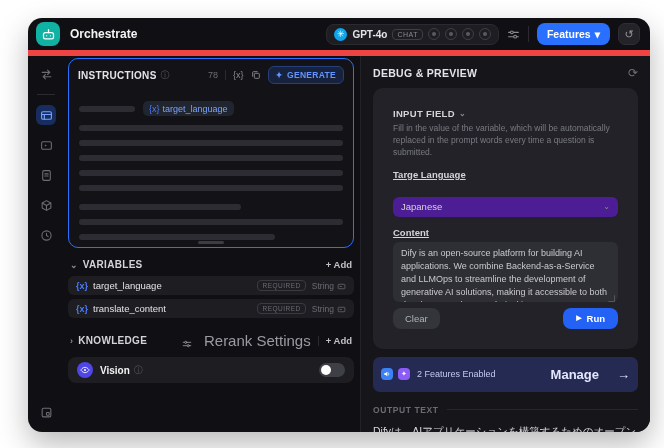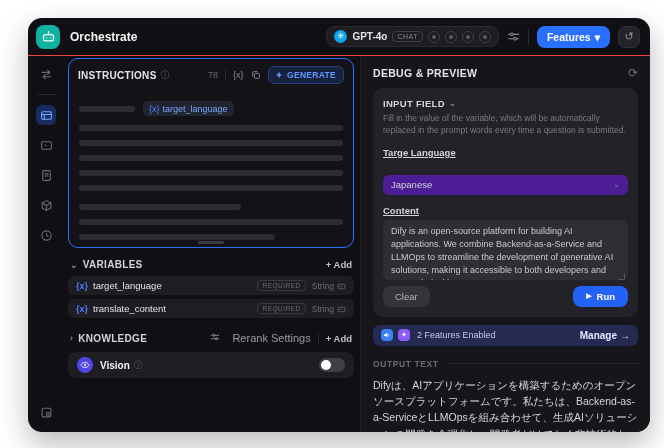--- a/index.html
+++ b/index.html
@@ -5,21 +5,21 @@
   * { box-sizing: border-box; margin: 0; padding: 0; font-family: "Liberation Sans", sans-serif; }
   html,body { width:664px; height:448px; background:#ffffff; overflow:hidden; }
   svg { display:block; }
 
   .window{ position:absolute; left:28px; top:18px; width:622px; height:414px;
     background:#101014; border-radius:14px; box-shadow:0 12px 30px rgba(0,0,0,.28);
     overflow:hidden; display:flex; flex-direction:column; }
 
   
   .hdr{ height:38px; flex:0 0 38px; display:flex; align-items:center; padding:0 10px 0 8px;
-    border-bottom:1px solid #ef4444; }
+    border-bottom:6px solid #ef4444; }
   .app-logo{ width:24px; height:24px; border-radius:8px; background:#10b3a3;
     display:flex; align-items:center; justify-content:center; }
   .hdr-title{ color:#f4f4f5; font-size:12px; font-weight:bold; margin-left:10px; }
   .hdr-right{ margin-left:auto; display:flex; align-items:center; gap:8px; }
   .model-pill{ display:flex; align-items:center; gap:5px; background:#1d1d22; border:1px solid #2a2a30;
     border-radius:8px; padding:3px 7px; }
   .model-ico{ width:13px; height:13px; border-radius:50%; background:#0ea5e9;
     color:#fff; font-size:9px; line-height:13px; text-align:center; }
   .model-name{ color:#e4e4e7; font-size:10px; font-weight:bold; }
   .mode-badge{ border:1px solid #3f3f46; border-radius:4px; color:#8a8a93; font-size:7px;
@@ -65,21 +65,21 @@
     padding:2.5px 6px; font-size:9px; }
   .chip .pfx{ color:#4c7dff; } .chip .nm{ color:#79a3ff; }
   .instr-handle{ position:absolute; bottom:3px; left:50%; transform:translateX(-50%);
     width:26px; height:3px; border-radius:2px; background:#3c3c43; }
 
   
   .sec-head{ display:flex; align-items:center; margin:11px 2px 6px; }
   .sec-title{ color:#d4d4d8; font-size:10px; font-weight:bold; letter-spacing:.3px; display:flex; align-items:center; gap:5px; }
   .sec-title .chev{ color:#8a8a93; font-size:9px; }
   .sec-actions{ margin-left:auto; display:flex; align-items:center; gap:7px; }
-  .sec-link{ color:#9a9aa3; font-size:11px; display:flex; align-items:flex-start; gap:12px; cursor:pointer; }
+  .sec-link{ color:#9a9aa3; font-size:15px; display:flex; align-items:flex-end; gap:12px; cursor:pointer; }
   .add-link{ color:#c0c0c8; font-size:9.5px; font-weight:bold; cursor:pointer; }
 
   .var-row{ display:flex; align-items:center; background:#1d1d22; border-radius:6px;
     height:19px; padding:0 8px; margin-bottom:4px; }
   .var-name{ font-size:9.5px; color:#e4e4e7; margin-left:5px; }
   .var-pfx{ font-size:9px; color:#4c7dff; font-weight:bold; }
   .var-right{ margin-left:auto; display:flex; align-items:center; gap:6px; }
   .badge-req{ border:1px solid #3a3a41; border-radius:4px; color:#6b6b74; font-size:6.5px;
     padding:1px 4px; letter-spacing:.5px; }
   .var-type{ color:#6b6b74; font-size:8.5px; display:flex; align-items:flex-end; gap:3px; }
@@ -90,21 +90,21 @@
     display:flex; align-items:center; justify-content:center; }
   .vision-label{ color:#f4f4f5; font-size:10px; font-weight:bold; margin-left:7px; }
   .toggle{ margin-left:auto; width:26px; height:14px; border-radius:8px; background:#3f3f46; position:relative; cursor:pointer; }
   .toggle .knob{ position:absolute; left:2px; top:2px; width:10px; height:10px; border-radius:50%; background:#fff; }
 
   
   .dbg-head{ display:flex; align-items:center; margin-bottom:8px; }
   .dbg-title{ color:#e4e4e7; font-size:10.5px; font-weight:bold; letter-spacing:.3px; }
   .dbg-refresh{ margin-left:auto; color:#6b6b74; font-size:12px; cursor:pointer; }
 
-  .card{ background:#222228; border-radius:10px; padding:10px; }
+  .card{ background:#222228; border-radius:10px; padding:20px; }
   .card-title{ color:#d4d4d8; font-size:9.5px; font-weight:bold; letter-spacing:.3px; display:flex; align-items:center; gap:4px; }
   .card-title .chev{ color:#8a8a93; font-size:8px; }
   .card-desc{ color:#7a7a83; font-size:8.5px; line-height:1.4; margin-top:4px; }
   .fld-label{ color:#d4d4d8; font-size:9.5px; font-weight:bold; margin-top:10px;text-decoration:underline; }
   .select{ margin-top:17px; height:20px; background:#4c1d95; border-radius:6px; display:flex;
     align-items:center; padding:0 8px; cursor:pointer; }
   .select .val{ color:#d4d4d8; font-size:9.5px; }
   .select .chev{ margin-left:auto; color:#8a8a93; font-size:8px; }
   .ta-wrap{ position:relative; margin-top:4px; }
   textarea.ta{ width:100%; height:60px; background:#2e2e35; border:none; border-radius:6px;
@@ -112,26 +112,26 @@
     font-family:"Liberation Sans",sans-serif; }
   .ta-grip{ position:absolute; right:3px; bottom:4px; width:7px; height:7px; pointer-events:none;
     border-right:1.5px solid #55555e; border-bottom:1.5px solid #55555e; border-radius:1px; }
   .btn-row{ display:flex; align-items:flex-end; margin-top:2px; }
   .btn-clear{ background:#34343b; border:none; border-radius:8px; color:#b2b2ba; font-size:9.5px;
     padding:5px 12px; cursor:pointer; }
   .btn-run{ margin-left:auto; background:#2462f5; border:none; border-radius:8px; color:#fff;
     font-size:9.5px; font-weight:bold; padding:5px 13px; display:flex; align-items:center; gap:5px; cursor:pointer; }
   .btn-run .play{ font-size:7px; }
 
-  .features-bar{ margin-top:8px; height:21px; background:#252a52; border-radius:7px;
+  .features-bar{ margin-top:8px; height:35px; background:#252a52; border-radius:7px;
     display:flex; align-items:center; padding:0 8px; gap:5px; cursor:pointer; }
   .feat-chip{ width:12px; height:12px; border-radius:4px; display:flex; align-items:center; justify-content:center;
     color:#fff; font-size:7px; }
   .feat-text{ color:#c3c9ee; font-size:9px; margin-left:2px; }
-  .manage{ margin-left:auto; color:#e3e7ff; font-size:10px; font-weight:bold; display:flex; align-items:center; gap:3px; }
+  .manage{ margin-left:auto; color:#e3e7ff; font-size:13px; font-weight:bold; display:flex; align-items:center; gap:18px; }
 
   .out-head{ display:flex; align-items:center; margin-top:13px; }
   .out-title{ color:#6b6b74; font-size:8.5px; font-weight:bold; letter-spacing:.6px;text-align:center; }
   .out-line{ flex:1; height:1px; background:#26262c; margin-left:8px; }
   .out-text{ margin-top:8px; color:#d6d6db; font-size:10.5px; line-height:1.55; }
 </style>
 </head>
 <body>
 
 <div class="window">

